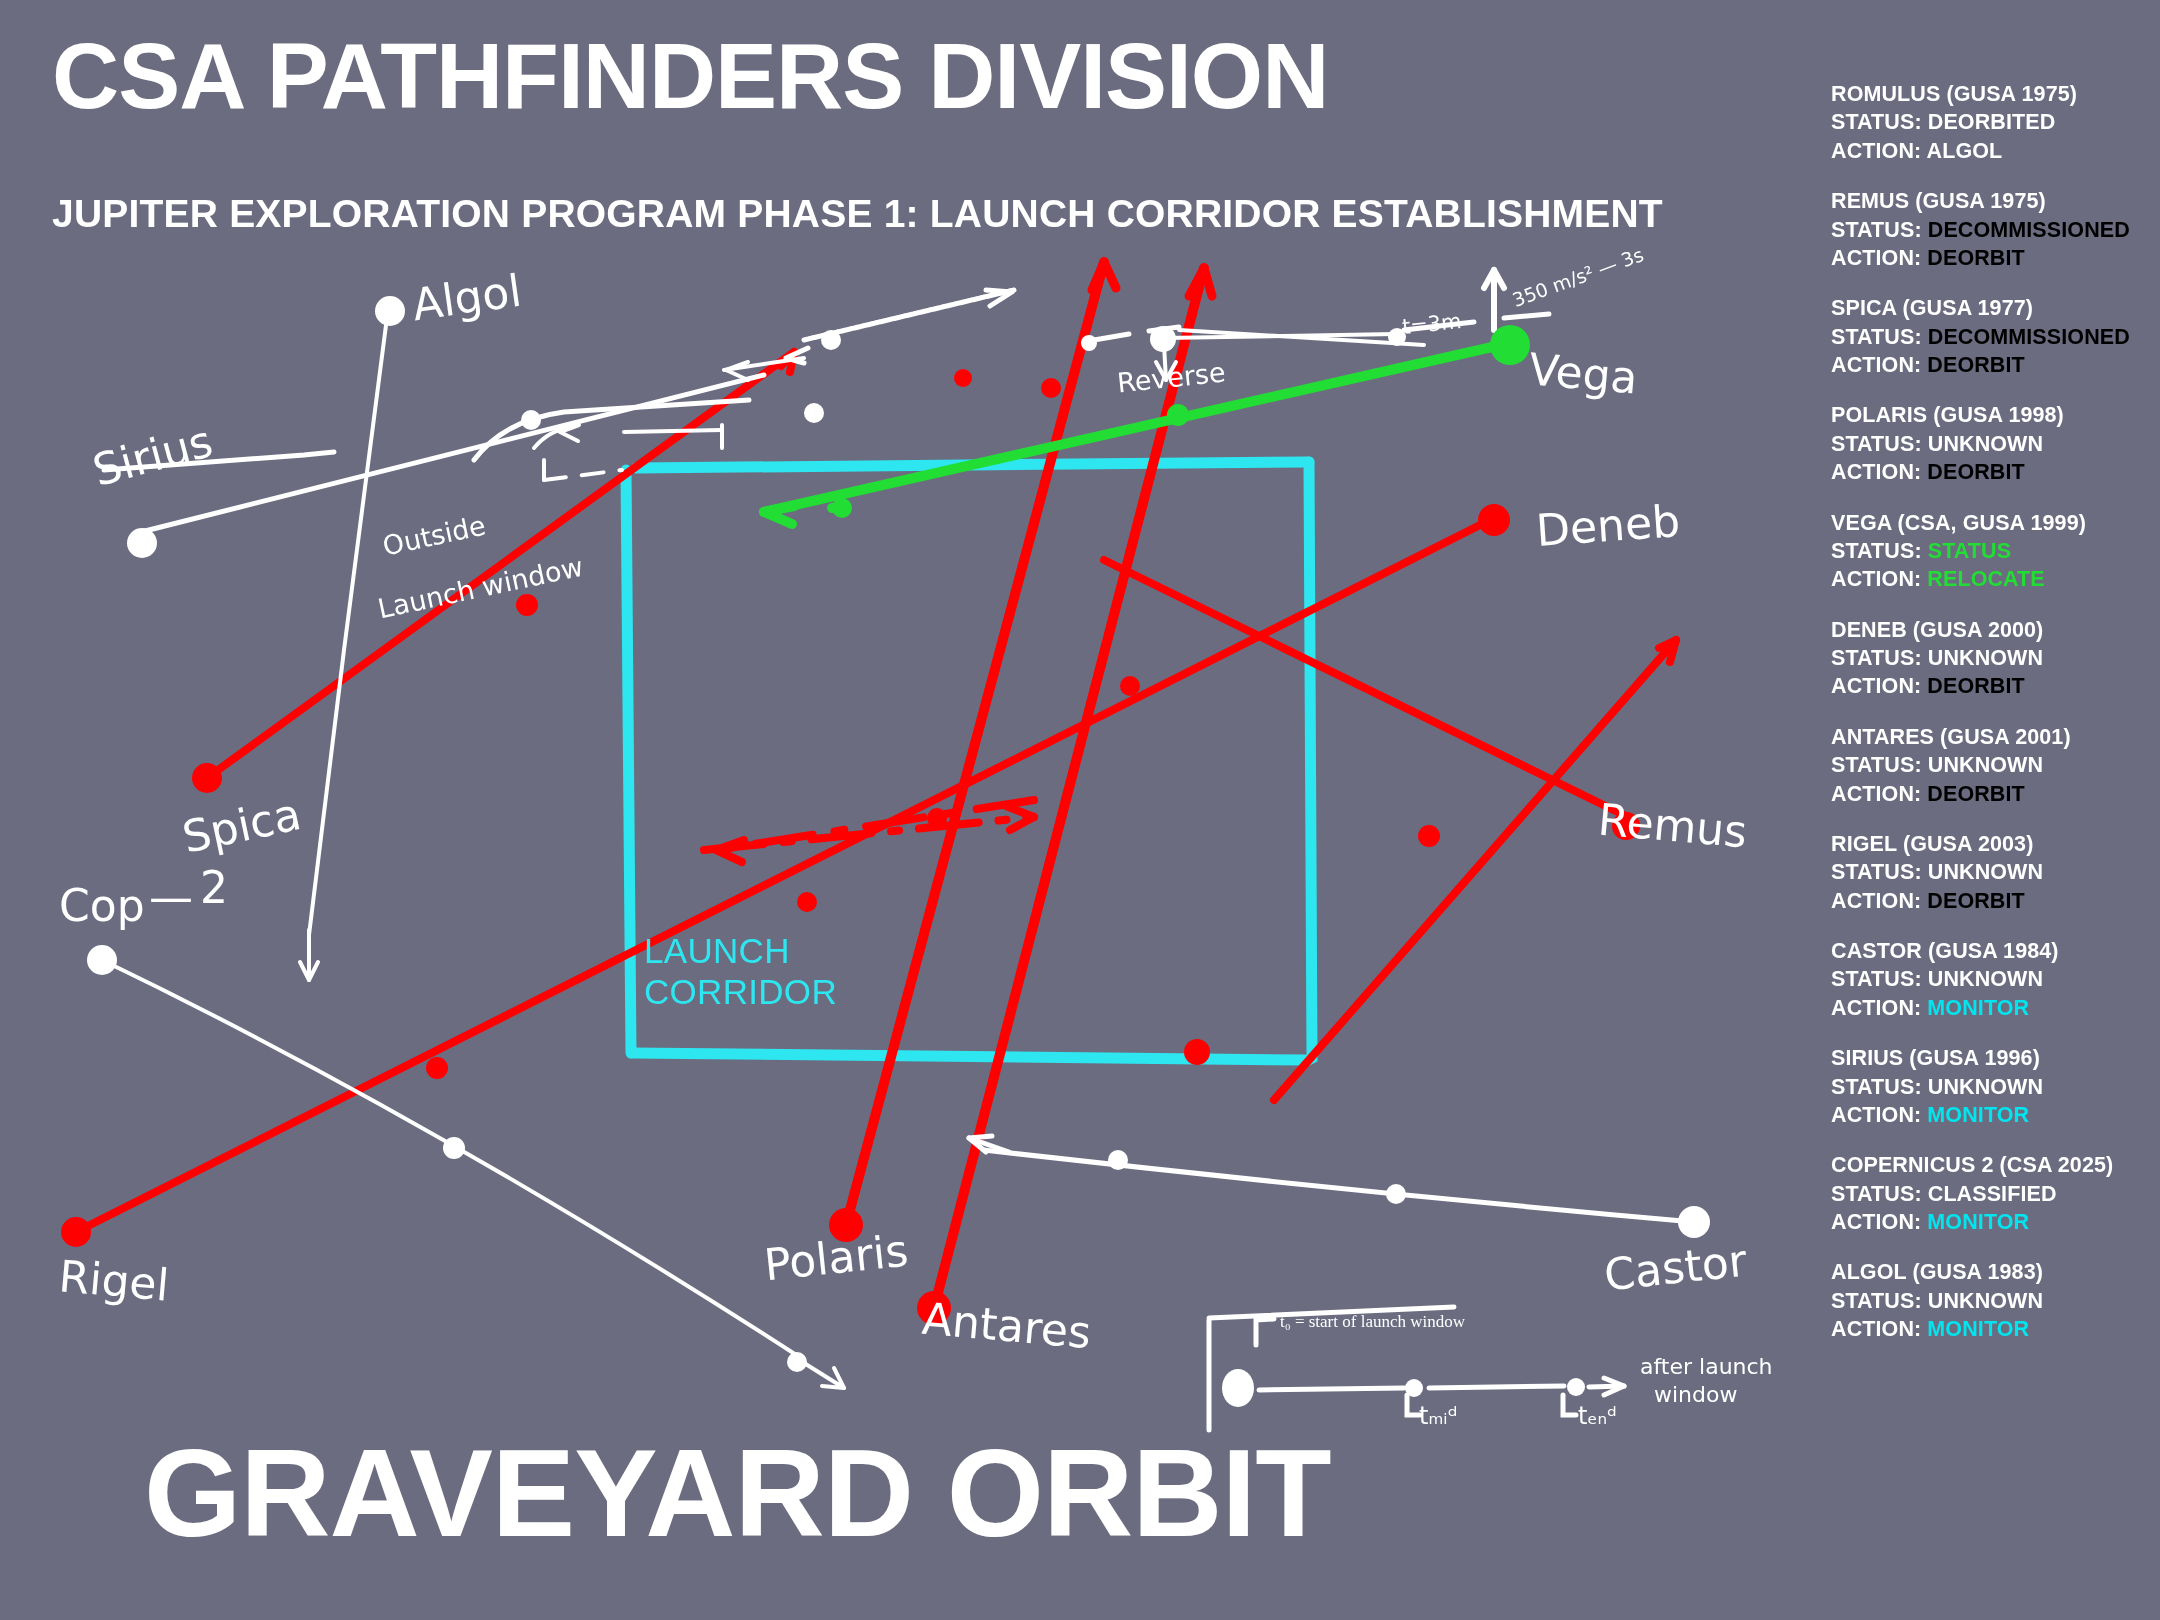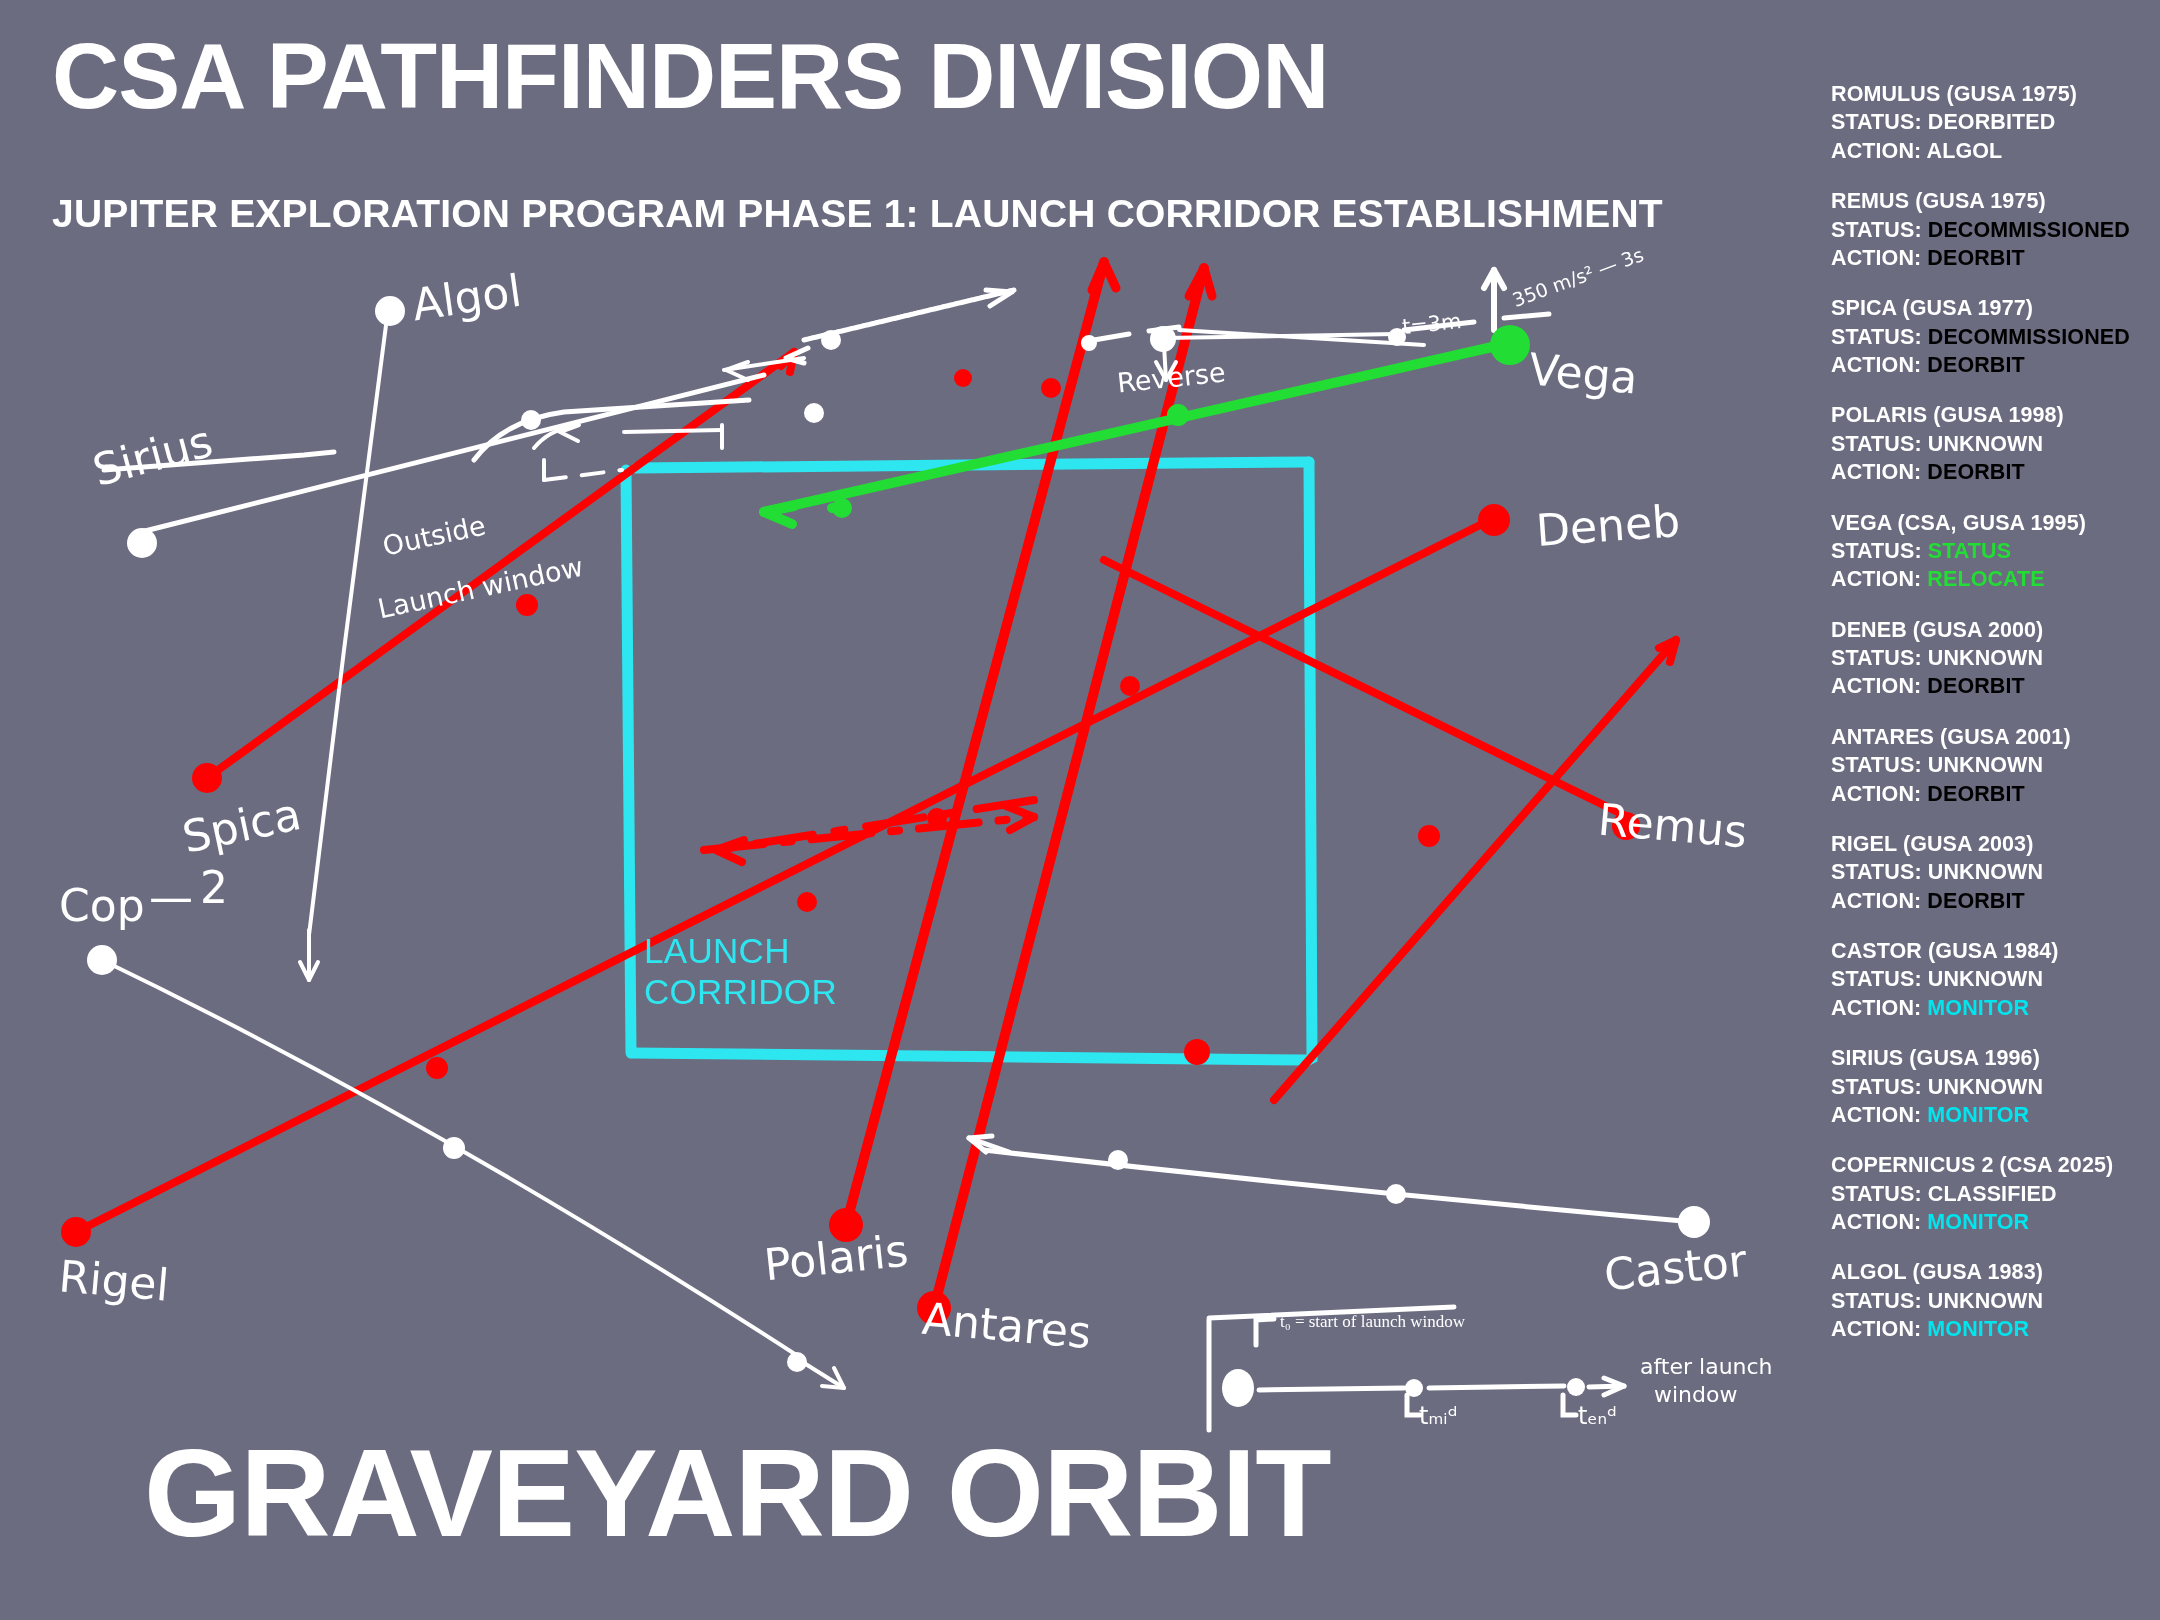--- a/index.html
+++ b/index.html
@@ -294,21 +294,21 @@
         <span class="name">SPICA (GUSA 1977)</span>
         <span class="row"><span>STATUS: </span><span class="v-red">DECOMMISSIONED</span></span>
         <span class="row"><span>ACTION:  </span><span class="v-red">DEORBIT</span></span>
       </div>
       <div class="legend-entry">
         <span class="name">POLARIS (GUSA 1998)</span>
         <span class="row"><span>STATUS: </span><span class="v-white">UNKNOWN</span></span>
         <span class="row"><span>ACTION: </span><span class="v-red">DEORBIT</span></span>
       </div>
       <div class="legend-entry">
-        <span class="name">VEGA (CSA, GUSA 1995)</span>
+        <span class="name">VEGA (CSA, GUSA 1999)</span>
         <span class="row"><span>STATUS: </span><span class="v-green">STATUS</span></span>
         <span class="row"><span>ACTION: </span><span class="v-green">RELOCATE</span></span>
       </div>
       <div class="legend-entry">
         <span class="name">DENEB (GUSA 2000)</span>
         <span class="row"><span>STATUS: </span><span class="v-white">UNKNOWN</span></span>
         <span class="row"><span>ACTION: </span><span class="v-red">DEORBIT</span></span>
       </div>
       <div class="legend-entry">
         <span class="name">ANTARES (GUSA 2001)</span>

